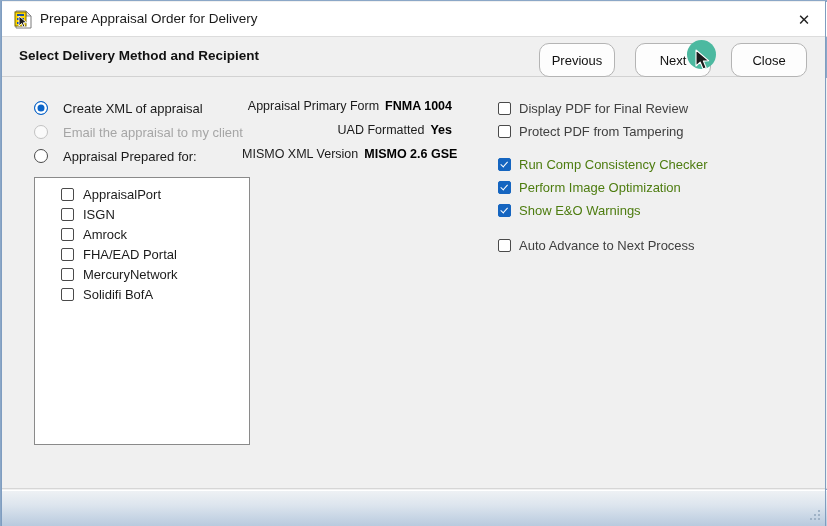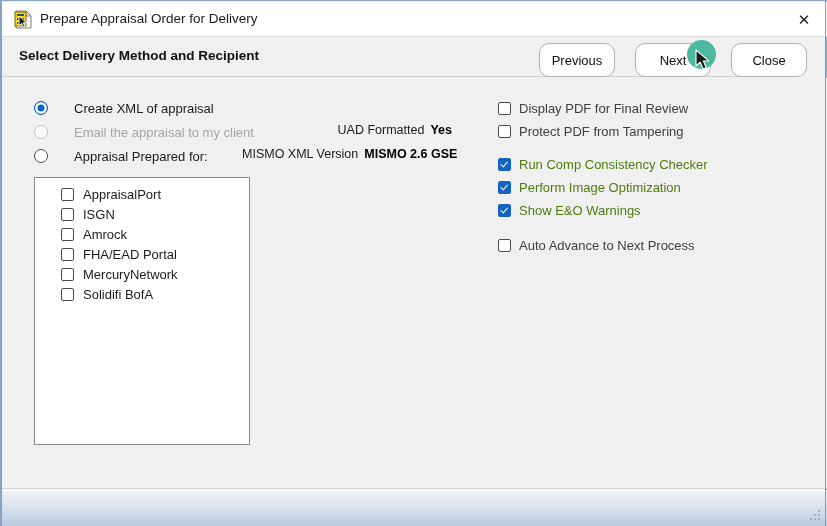--- a/index.html
+++ b/index.html
@@ -154,21 +154,21 @@
   .radio-mark.on {
     border: 1.5px solid #0b64c8;
     background: #0b64c8;
     box-shadow: inset 0 0 0 2.5px #ffffff;
   }
   .radio-mark.disabled {
     border: 1.5px solid #c2c2c2;
     background: #fafafa;
   }
   .radio-label {
-    margin-left: 26px;
+    margin-left: 15px;
     font-size: 13px;
     color: #1b1b1b;
     white-space: nowrap;
   }
   .radio-label.disabled { color: #a6a6a6; }
 
   
   .info-row {
     position: absolute;
     height: 18px;
@@ -343,20 +343,23 @@
     </div>
     <div class="radio-row r1">
       <span class="radio-mark disabled"></span>
       <span class="radio-label disabled">Email the appraisal to my client</span>
     </div>
     <div class="radio-row r2">
       <span class="radio-mark off"></span>
       <span class="radio-label">Appraisal Prepared for:</span>
     </div>
 
+    <div class="info-row i0">
+      <span class="info-label">Appraisal Primary Form</span><span class="info-value">FNMA 1004</span>
+    </div>
     <div class="info-row i1">
       <span class="info-label">UAD Formatted</span><span class="info-value">Yes</span>
     </div>
     <div class="info-row i2">
       <span class="info-label">MISMO XML Version</span><span class="info-value">MISMO 2.6 GSE</span>
     </div>
 
     <div class="cb-row c0">
       <span class="cb-mark off"></span>
       <span class="cb-label">Display PDF for Final Review</span>

